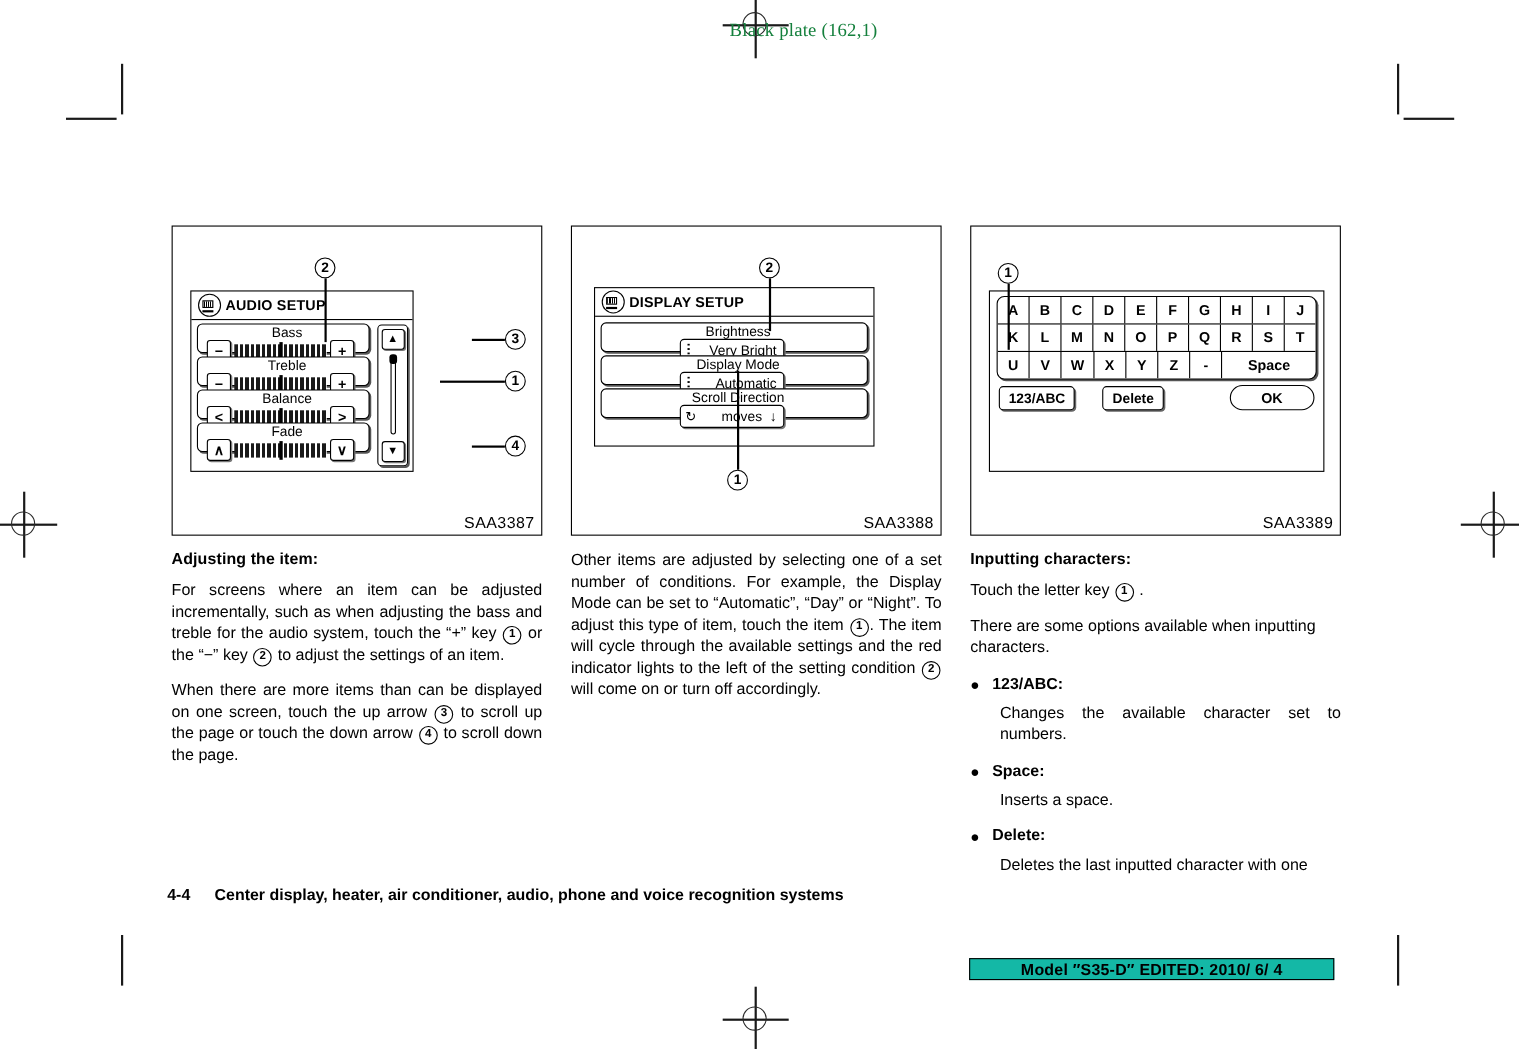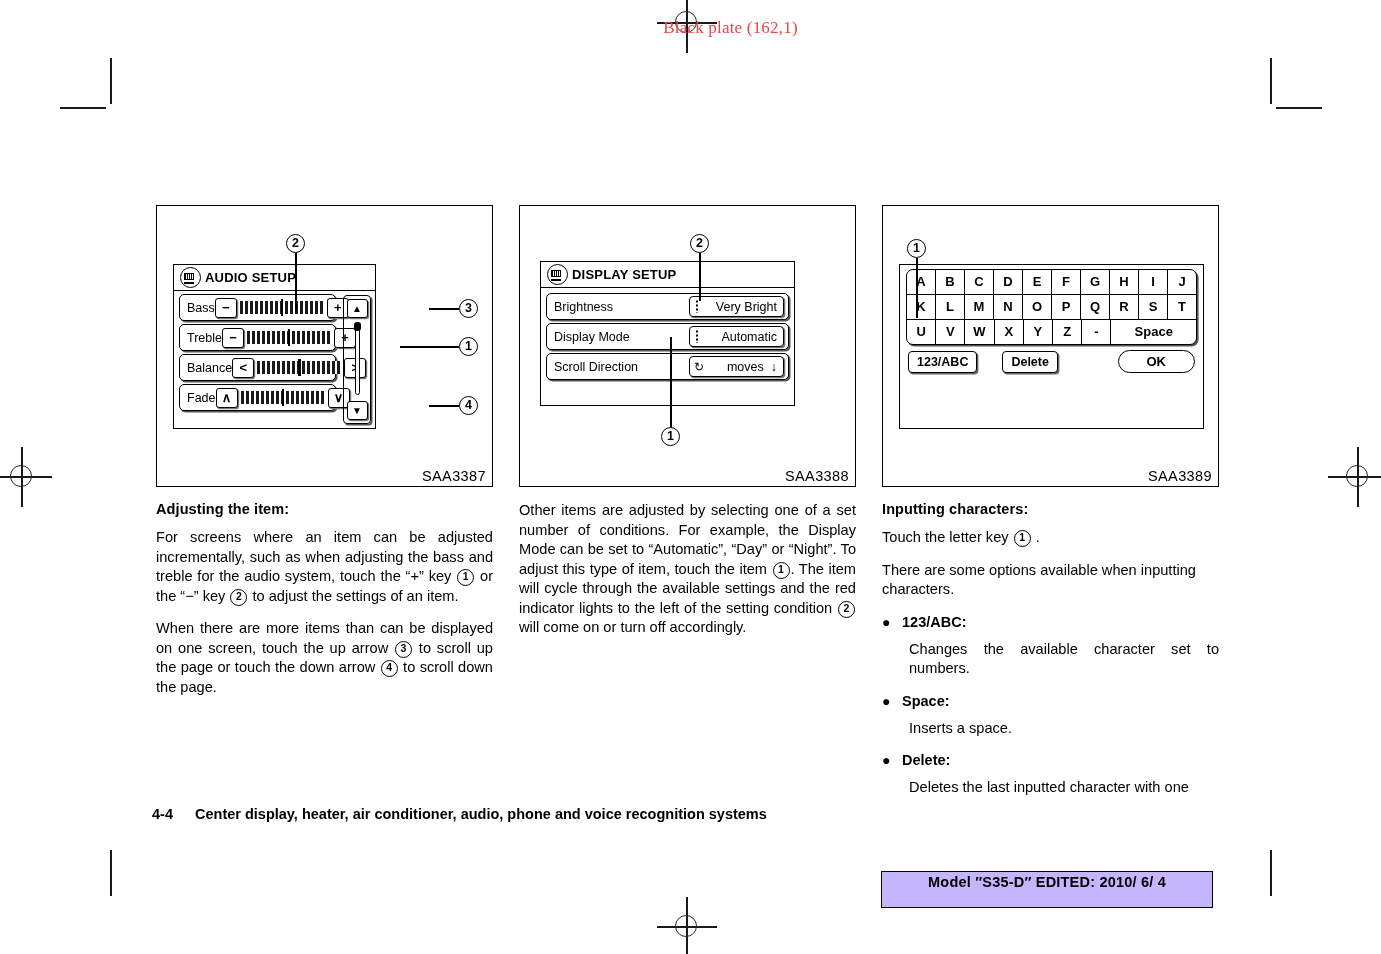--- a/index.html
+++ b/index.html
@@ -37,21 +37,21 @@
   .cropmark.horz { height: 1.6px; width: 46px; }
 
   
   .page-header {
     position: absolute;
     top: 18px;
     left: 0; right: 0;
     text-align: center;
     font-family: "Liberation Serif", serif;
     font-size: 17px;
-    color: #ef4444;
+    color: #15803d;
     letter-spacing: 0.2px;
   }
   .page-header .hdr-inner { display: inline-block; margin-left: 80px; }
 
   
   .content {
     position: absolute;
     left: 156px;
     top: 205px;
     width: 1065px;
@@ -145,20 +145,21 @@
     display: flex;
     align-items: center;
     border: 1.5px solid #000;
     border-radius: 5px;
     box-shadow: 1.5px 1.5px 0 #555;
     background: #fff;
     box-sizing: border-box;
     height: 27px;
     margin: 3px 5px 0 5px;
     position: relative;
+    flex-direction: column;
   }
   .row-label {
     font-size: 12.5px;
     padding-left: 7px;
     flex: 1;
     white-space: nowrap;
   }
 
   
   .sld-btn {
@@ -374,29 +375,29 @@
     font-size: 14.5px;
     font-weight: bold;
     white-space: nowrap;
   }
   .footer-chapter .pg { margin-right: 18px; font-weight: bold; }
   .model-box {
     position: absolute;
     left: 881px;
     top: 871px;
     width: 332px;
-    height: 37px;
+    height: 20px;
     border: 1.6px solid #000;
     box-sizing: border-box;
     text-align: center;
     font-size: 14.5px;
     font-weight: bold;
     line-height: 21px;
     letter-spacing: 0.2px;
-    background: #c4b5fd;
+    background: #14b8a6;
   }
 </style>
 </head>
 <body>
 
 <div class="regmark" style="left:657px; top:-7px;">
   <div class="h"></div>
     <div class="v"></div>
     <div class="c"></div>
 </div>

